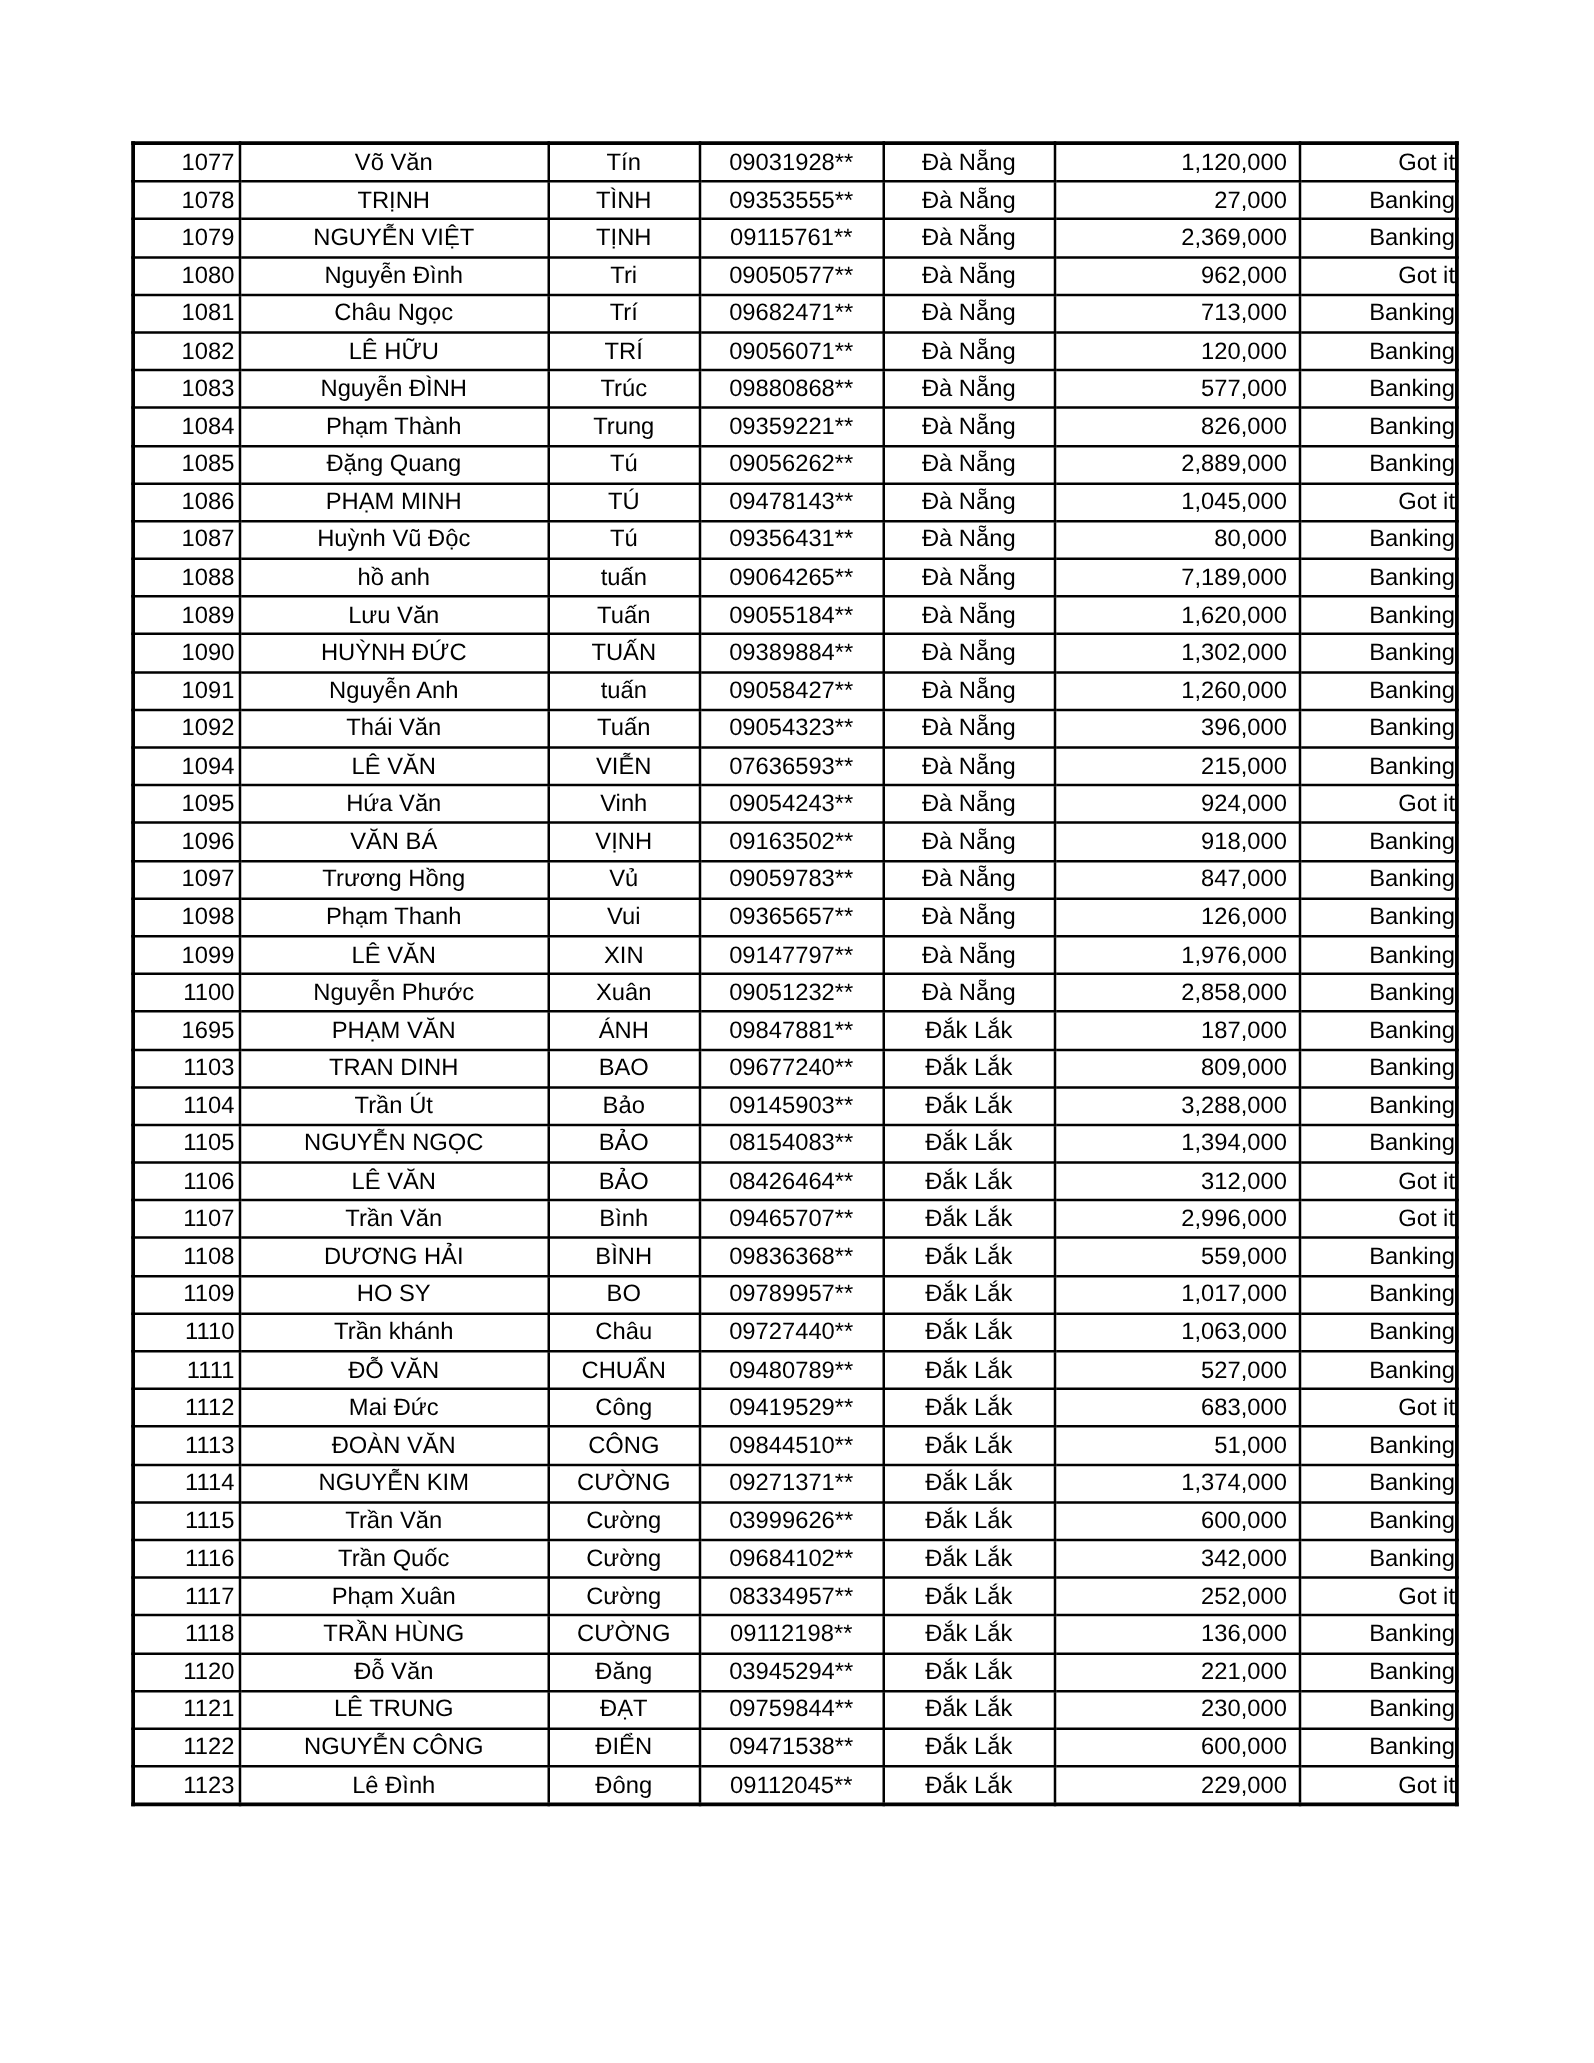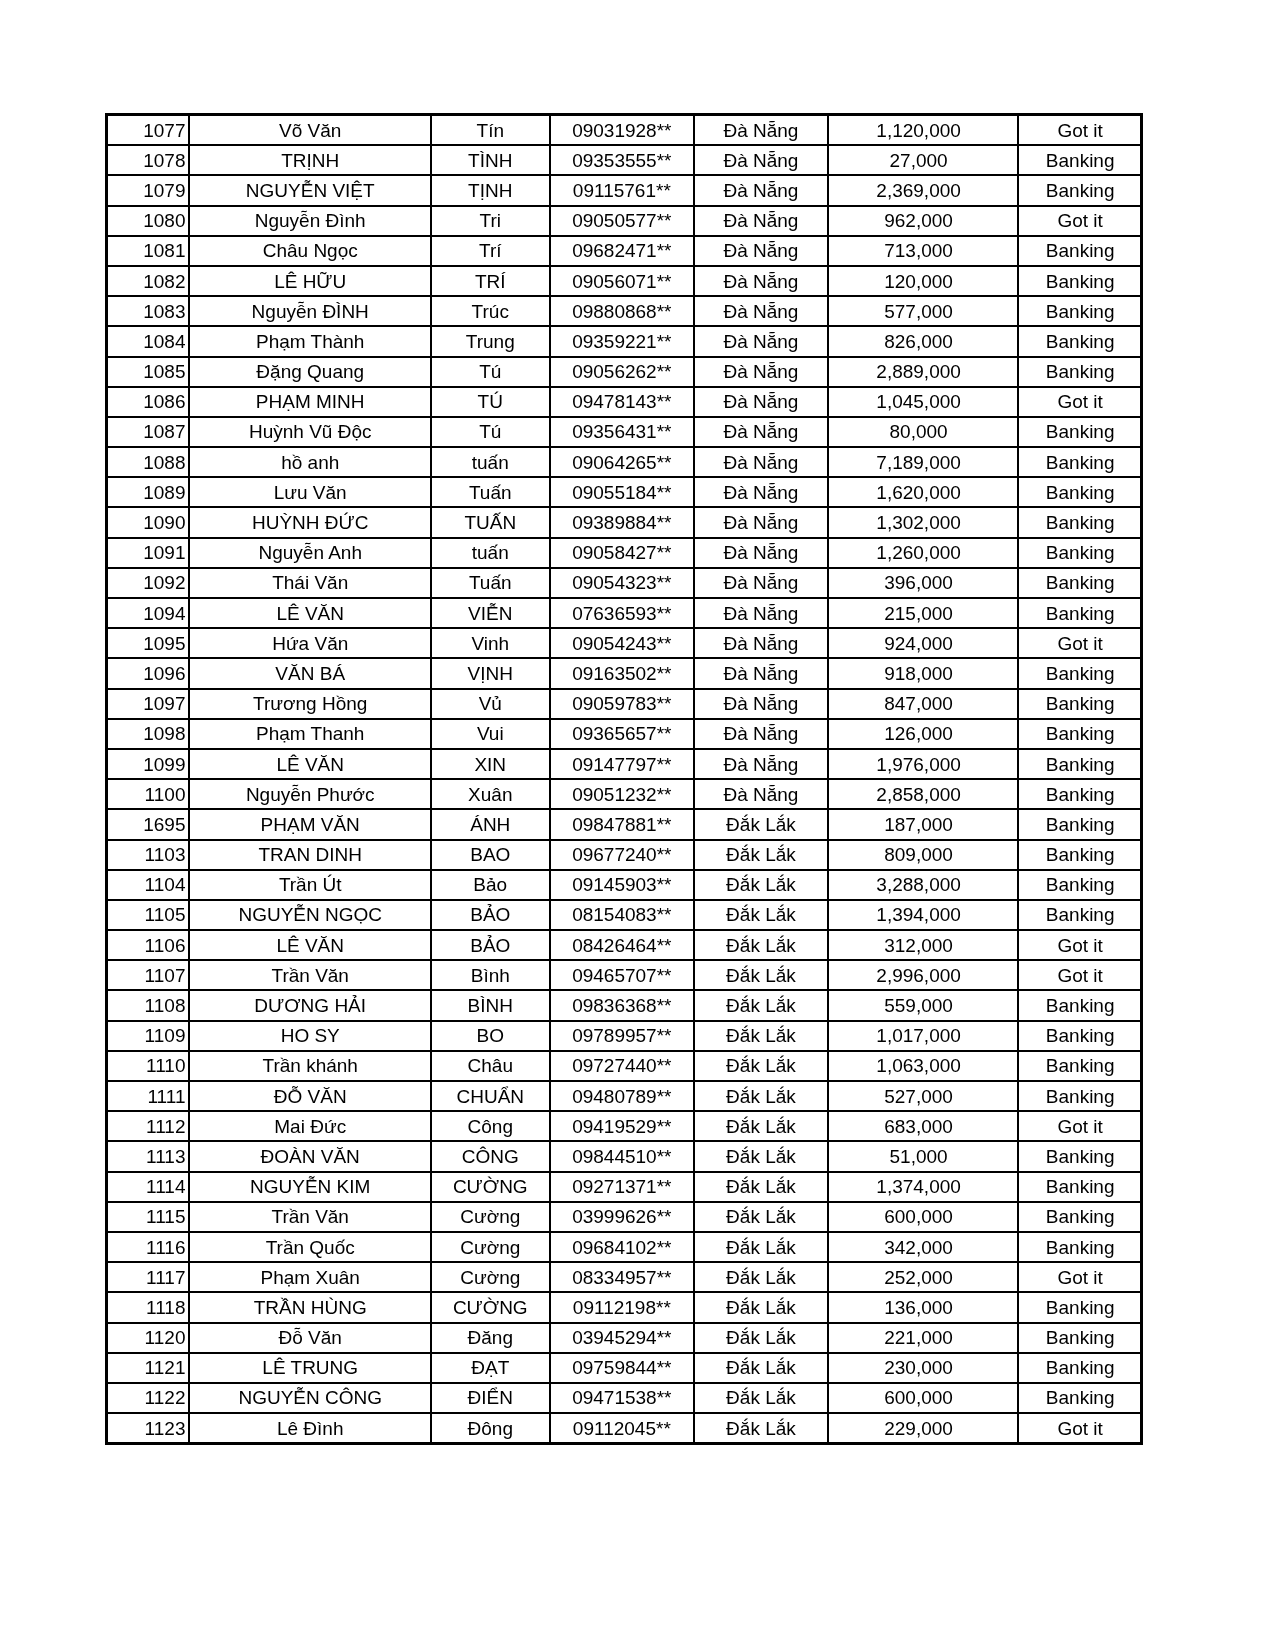--- a/index.html
+++ b/index.html
@@ -2,21 +2,21 @@
 <html><head>
 <meta charset="utf-8">
 <style>
   html, body {
     margin: 0;
     padding: 0;
     background: #ffffff;
   }
   .page {
     position: relative;
-    width: 1143px;
+    width: 1275px;
     height: 1650px;
     background: #ffffff;
     overflow: hidden;
   }
   .payout-table {
     position: absolute;
     left: 105px;
     top: 113px;
     border-collapse: collapse;
     table-layout: fixed;
@@ -33,24 +33,25 @@
     text-align: center;
     vertical-align: middle;
     white-space: nowrap;
     overflow: hidden;
   }
   .payout-table td.c-id {
     text-align: right;
     padding-right: 3px;
   }
   .payout-table td.c-amount {
+    text-align: right;
     padding-right: 9px;
   }
   .payout-table td.c-status {
-    text-align: center;
+    text-align: right;
     padding-left: 1px;
     margin-top: 20px;
   }
 </style>
 </head>
 <body>
 
 <div class="page">
   <table class="payout-table">
     <colgroup>

